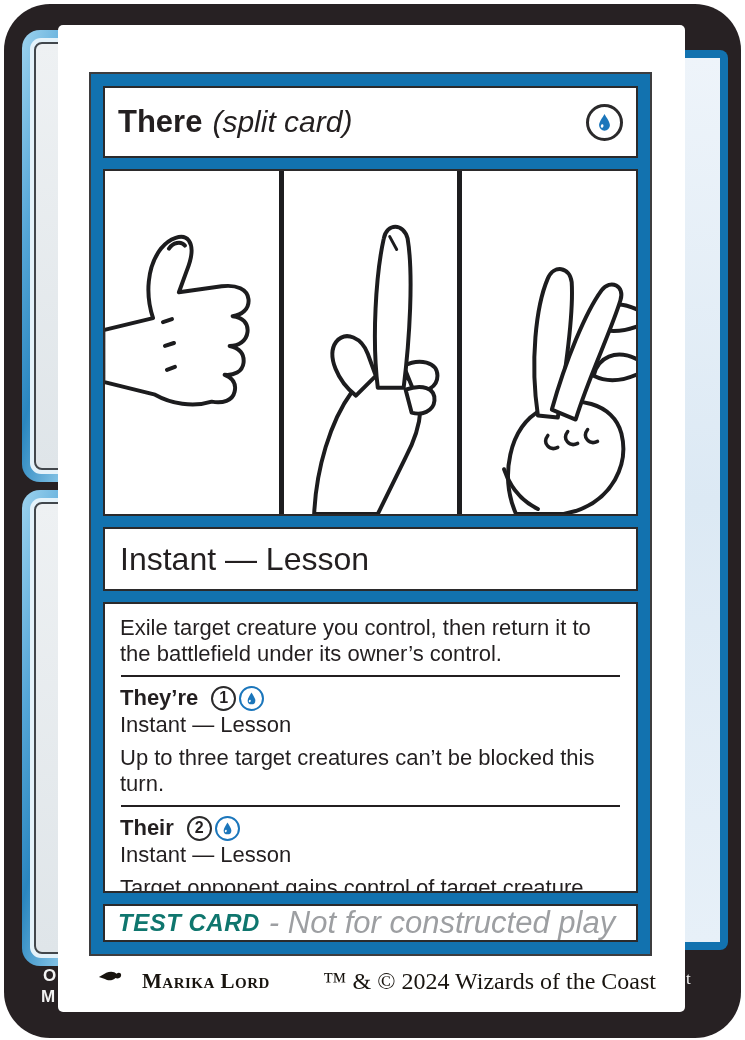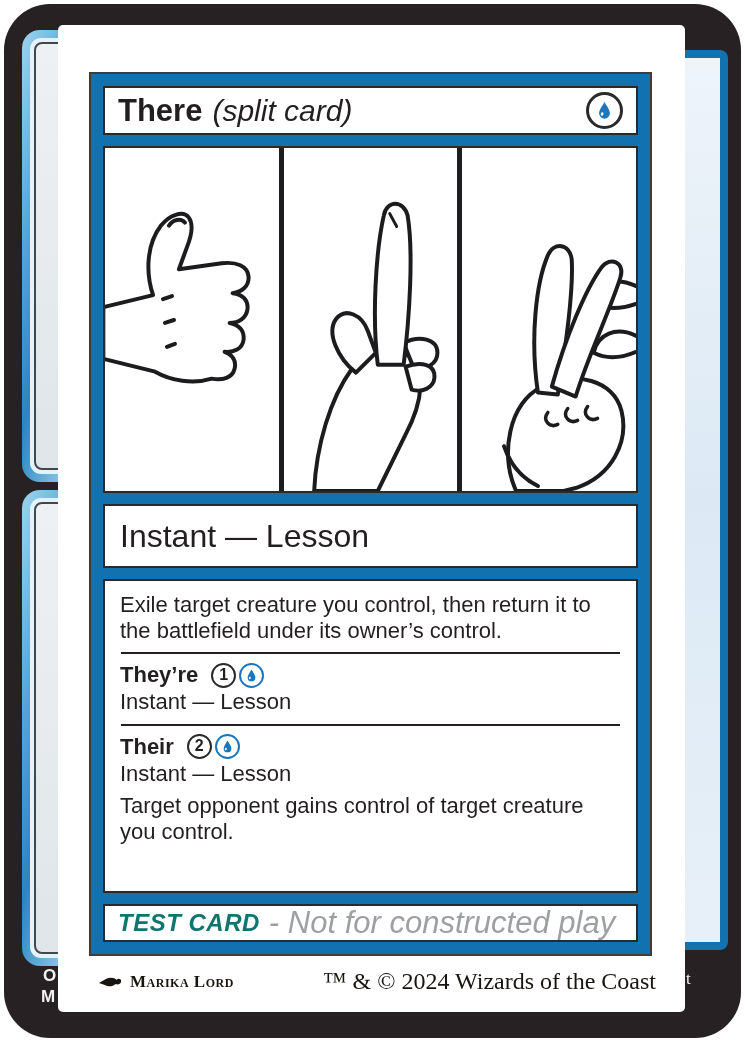--- a/index.html
+++ b/index.html
@@ -29,21 +29,21 @@
   
   .card { position:absolute; left:58px; top:25px; width:627px; height:987px;
           background:#ffffff; border-radius:5px; }
 
   .frame { position:absolute; left:31px; top:47px; width:563px; height:884px;
            background:#1272af; border:2px solid #3d3d3f;
            display:flex; flex-direction:column; gap:11px; padding:12px; }
 
   .box { background:#ffffff; border:2px solid #2b2a2b; color:#231f20; }
 
-  .title-box { height:49px; flex:0 0 auto; display:flex; align-items:center; padding:0 13px; }
+  .title-box { height:72px; flex:0 0 auto; display:flex; align-items:center; padding:0 13px; }
   .title { font-weight:bold; font-size:31px; }
   .title-suffix { font-style:italic; font-size:30px; margin-left:10px;text-align:right; }
   .spacer { flex:1; }
   .mana-circle-lg { width:37px; height:37px; border:3px solid #2b2a2b; border-radius:50%;
                     display:flex; align-items:center; justify-content:center; background:#fff; }
 
   .art-box { height:347px; flex:0 0 auto; display:flex; padding:0; overflow:hidden; }
   .art-panel { flex:1; display:flex; align-items:center; justify-content:center; overflow:hidden; }
   .art-divider { width:5px; background:#1d1d1f; flex:0 0 auto; }
   .art-panel svg { width:100%; height:100%; }
@@ -60,22 +60,22 @@
   .mana-blue { border:2px solid #1b76bb; }
   .sub-type { font-size:22px; margin-bottom:7px; }
 
   .test-box { height:38px; flex:0 0 auto; display:flex; align-items:center; padding:0 13px; font-style:italic; }
   .test-label { font-weight:bold; font-size:24px; color:#0f766e; letter-spacing:0.5px; }
   .test-note { font-size:31px; color:#9d9fa2; margin-left:9px; }
 
   .footer { position:absolute; left:40px; right:29px; bottom:17px; display:flex;
             justify-content:space-between; align-items:center;
             font-family:"Liberation Serif", serif; color:#18140f; }
-  .artist { display:flex; align-items:center; gap:8px; font-variant:small-caps;
-            font-weight:bold; font-size:17px; letter-spacing:0.5px; }
+  .artist { display:flex; gap:20px; font-variant:small-caps;
+            font-weight:bold; font-size:21px; letter-spacing:0.5px; }
   .copyright { font-size:24px; }
 
   .hand { stroke:#1c1c1e; stroke-width:4; fill:#fff; stroke-linejoin:round; stroke-linecap:round; }
   .hand .nofill { fill:none; }
 </style>
 </head>
 <body>
 
 <div class="scene">
   <div class="dark-bg"></div>
@@ -165,20 +165,21 @@
             <span class="mana-circle-sm mana-generic">1</span>
             <span class="mana-circle-sm mana-blue">
               <svg viewBox="0 0 24 24" width="15" height="15">
                 <path d="M12 2.2 C9.6 6.6 5.8 11.2 5.8 15.1 a6.2 6.2 0 0 0 12.4 0 C18.2 11.2 14.4 6.6 12 2.2 Z" fill="#1b76bb"></path>
                 <ellipse cx="9.3" cy="16" rx="1.5" ry="2" fill="#fff" transform="rotate(18 9.3 16)"></ellipse>
               </svg>
             </span>
           </span>
         </div>
         <div class="sub-type">Instant — Lesson</div>
+        <div>Up to three target creatures can’t be blocked this turn.</div>
 
         <hr class="rule-divider">
 
         <div class="sub-header">
           <span>Their</span>
           <span class="cost">
             <span class="mana-circle-sm mana-generic">2</span>
             <span class="mana-circle-sm mana-blue">
               <svg viewBox="0 0 24 24" width="15" height="15">
                 <path d="M12 2.2 C9.6 6.6 5.8 11.2 5.8 15.1 a6.2 6.2 0 0 0 12.4 0 C18.2 11.2 14.4 6.6 12 2.2 Z" fill="#1b76bb"></path>

